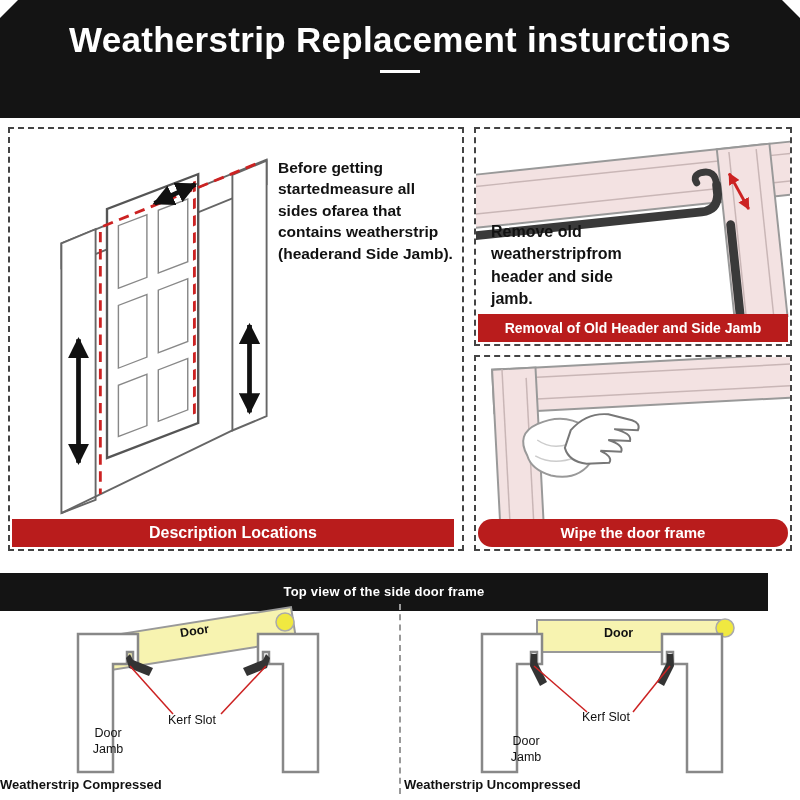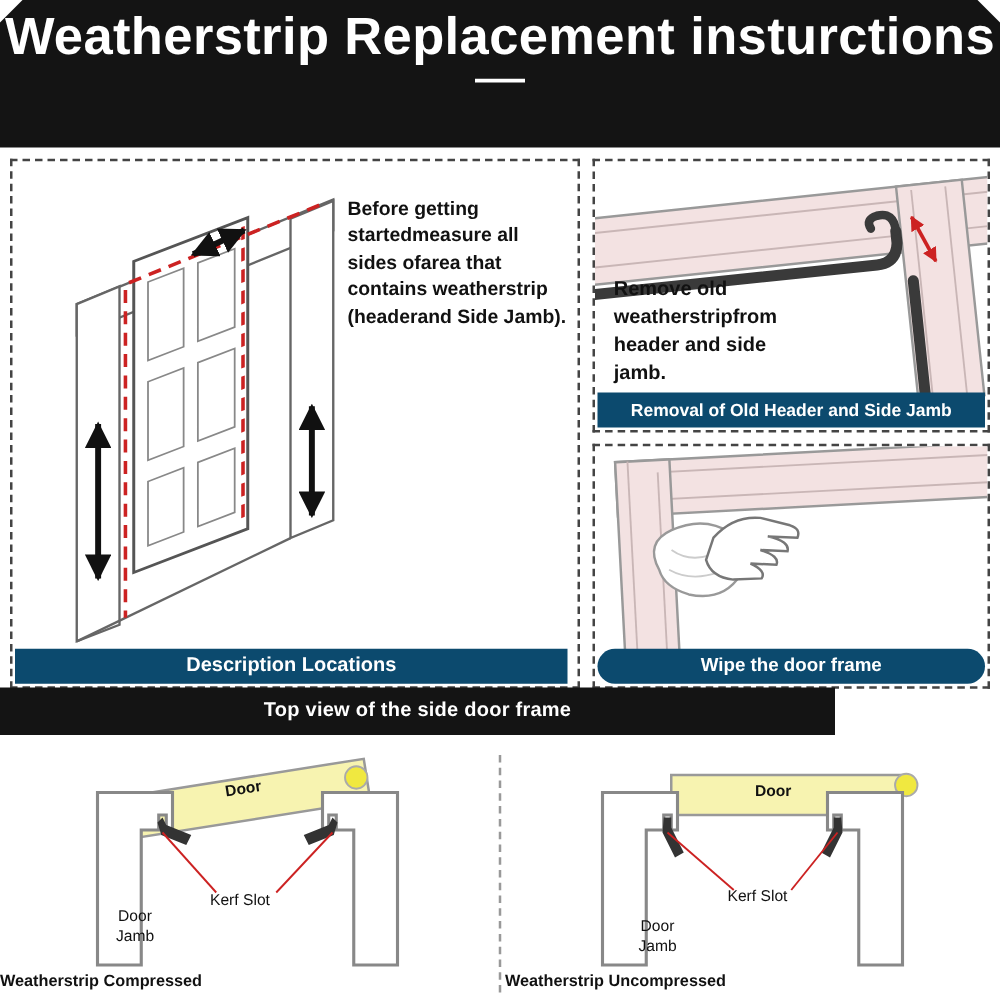--- a/index.html
+++ b/index.html
@@ -2,52 +2,52 @@
 <html><head>
 <meta charset="utf-8">
 <style>
   * { margin:0; padding:0; box-sizing:border-box; }
   html,body { background:#fff; }
   body { font-family:"Liberation Sans", sans-serif; color:#111; }
   .page { position:relative; width:800px; height:800px; background:#fff; overflow:hidden; }
 
   
   .hero { position:absolute; left:0; top:0; width:800px; height:118px; background:#141414; color:#fff; text-align:center; }
-  .hero h1 { font-size:42px; font-weight:bold; padding-top:5px; letter-spacing:.3px; }
+  .hero h1 { font-size:35px; font-weight:bold; padding-top:20px; letter-spacing:.3px; }
   .hero-dash { width:40px; height:3px; background:#fff; margin:10px auto 9px; }
   .hero-sub { font-size:17px; }
   .corner { position:absolute; width:0; height:0; }
   .corner.tl { left:0; top:0; border-top:18px solid #fff; border-right:18px solid transparent; }
   .corner.tr { right:0; top:0; border-top:18px solid #fff; border-left:18px solid transparent; }
 
   
   .panel { position:absolute; border:2px dashed #444; background:#fff; overflow:hidden; }
   .panel-locations { left:8px;   top:127px; width:456px; height:424px; }
   .panel-removal   { left:474px; top:127px; width:318px; height:219px; }
   .panel-wipe      { left:474px; top:355px; width:318px; height:196px; }
 
-  .caption-bar { position:absolute; left:2px; right:2px; bottom:2px; height:28px; background:#0c4a6e;
+  .caption-bar { position:absolute; left:2px; right:2px; bottom:2px; height:28px; background:#b91c1c;
                  color:#fff; font-weight:bold; text-align:center; line-height:28px; }
   .panel-locations .caption-bar { font-size:16px; right:8px; }
   .panel-removal   .caption-bar { font-size:14px; }
   .panel-wipe      .caption-bar { font-size:15px;border-radius:14px; }
 
   .pre { white-space:pre-line; }
   .desc { position:absolute; color:#111;font-weight:bold; }
   .desc-locations { left:268px; top:28px; width:185px; font-size:15.5px; line-height:1.38; }
   .desc-removal   { left:15px;  top:92px; width:165px; font-size:16px;   line-height:1.4; }
   .desc-wipe      { left:150px; top:46px; width:168px; font-size:11.5px; line-height:1.6; }
 
   .door-svg    { position:absolute; left:2px; top:6px;  width:285px; height:380px; }
   .removal-svg { position:absolute; left:0;   top:0;    width:314px; height:188px; }
   .wipe-svg    { position:absolute; left:0;   top:0;    width:314px; height:164px; }
 
   
-  .band { position:absolute; left:0; top:550px; width:668px; height:38px; background:#141414;
-          color:#fff; font-weight:bold; font-size:16px; text-align:center; line-height:38px; letter-spacing:.2px; }
+  .band { position:absolute; left:0; top:573px; width:768px; height:38px; background:#141414;
+          color:#fff; font-weight:bold; font-size:13px; text-align:center; line-height:38px; letter-spacing:.2px; }
 
   
   .half { position:absolute; top:600px; width:396px; height:200px; }
   .half-left  { left:0; }
   .half-right { left:404px; }
   .v-divider  { position:absolute; left:399px; top:604px; height:190px; width:0; border-left:2px dashed #999; }
   .tv-svg { position:absolute; left:33px; top:2px; width:330px; height:175px; }
   .lbl { position:absolute; font-size:12.5px; color:#111; }
   .lbl-door { font-weight:bold; }
   .half-left  .lbl-door { left:180px; top:24px; transform:rotate(-9deg); }

